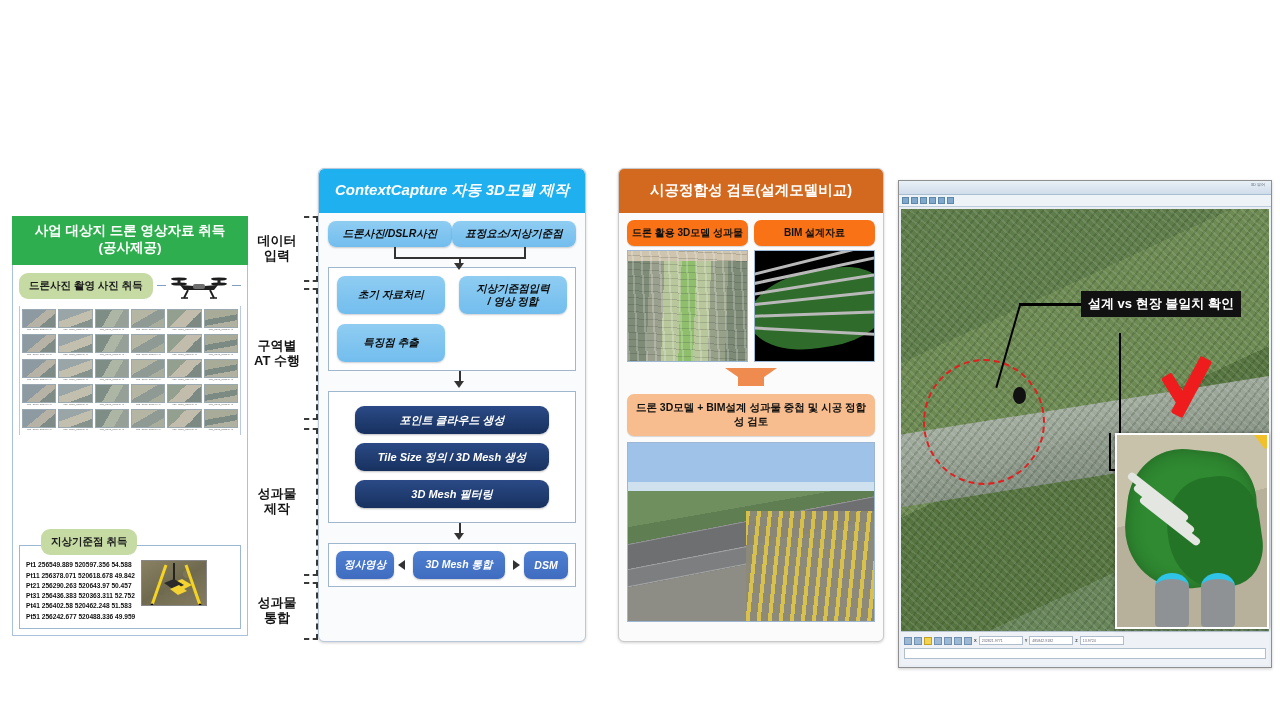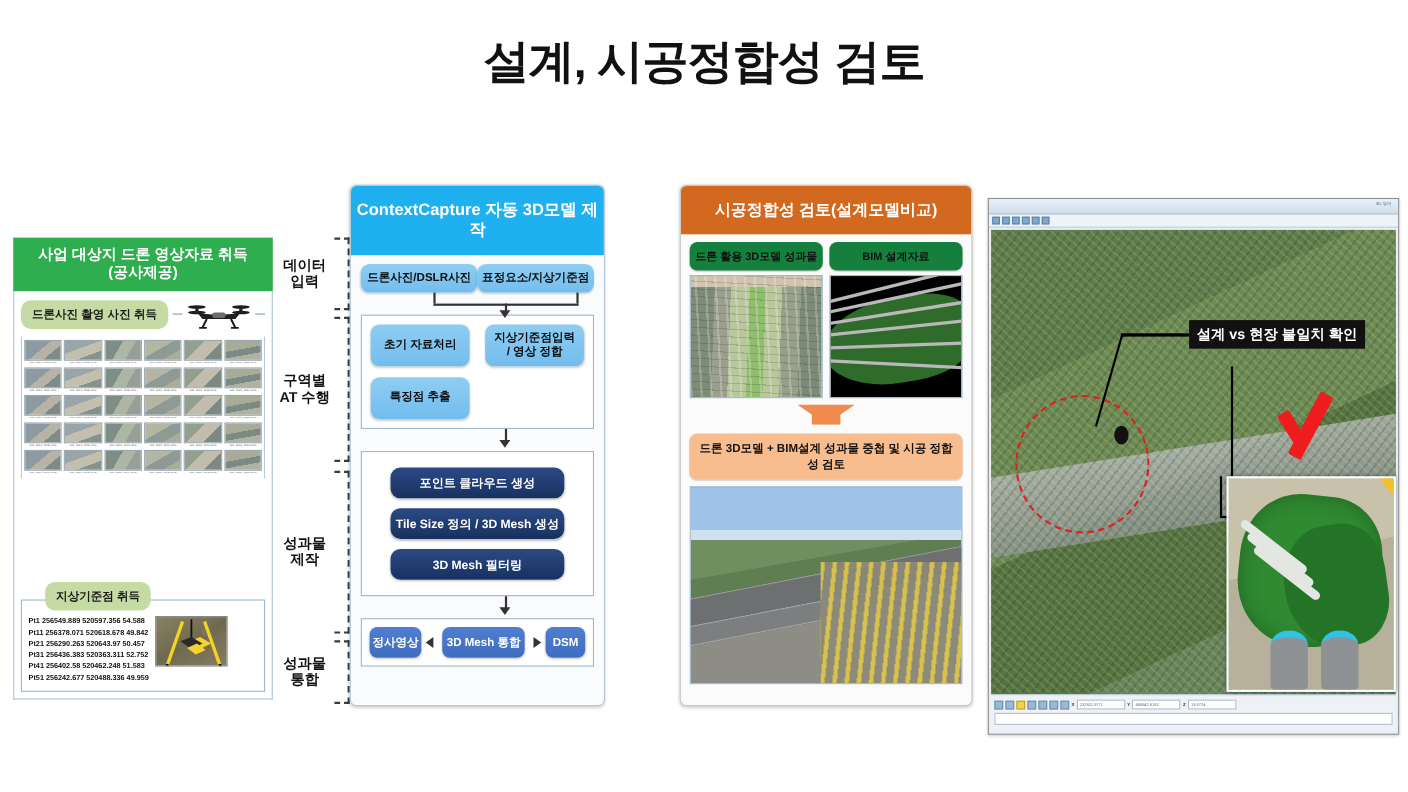--- a/index.html
+++ b/index.html
@@ -88,21 +88,21 @@
   .stage .brk {
     position:absolute; right: 0; top: 0; bottom: 0; width: 14px;
     border: 2px dashed #3a3a3a; border-left: none;
   }
   .stage .lbl {
     font-size: 13px; font-weight: bold; color:#141414;
     text-align: center; line-height: 1.15; padding-right: 16px;
   }
 
   
-  #panel2 { left: 318px; top: 168px; width: 232px; height: 474px; }
+  #panel2 { left: 318px; top: 168px; width: 268px; height: 474px; font-style: italic; }
   .p2-outer {
     width:100%; height:100%; border:1px solid #b8c8da; border-radius: 6px;
     background:#fafbfc; box-shadow: 0 1px 3px rgba(0,0,0,.18); overflow:hidden;
   }
   .p2-head {
     background:#1fb0ef; color:#fff; font-size:15px; font-weight:bold;
     text-align:center; padding: 12px 4px 13px; border-radius: 5px 5px 0 0;
   }
   .p2-body { padding: 8px 9px 9px; position:relative; }
   .box-lt {
@@ -148,21 +148,21 @@
   .p3-outer {
     width:100%;height:100%;border:1px solid #c9c9c9;border-radius:6px;
     background:#fbfbfb; box-shadow: 0 1px 3px rgba(0,0,0,.18); overflow:hidden;
   }
   .p3-head {
     background:#d2691e; color:#ffffff; font-size:14.5px; font-weight:bold;
     text-align:center; padding: 12px 4px 13px;
   }
   .p3-body { padding: 7px 8px; }
   .chip-or {
-    background:#15803d; border-radius:7px; color:#121212;
+    background:#f97316; border-radius:7px; color:#121212;
     font-size:10px; font-weight:bold; text-align:center;
     padding: 6px 4px; box-shadow:0 1px 1px rgba(0,0,0,.15);
   }
   .two-col { display:flex; gap: 6px; }
   .two-col > div { flex:1; }
   .img-box { border:1px solid #9bb7d4; margin-top:4px; height: 112px; overflow:hidden; }
   .aerial {
     width:100%;height:100%;
     background:
       linear-gradient(180deg,#cfc4ae 0 9%, transparent 9%),
@@ -305,21 +305,20 @@
   .inset .swath{
     position:absolute; width:74px; height:8px; background:#e4e6e2;
     transform: rotate(38deg); border-radius:4px;
   }
 </style>
 </head>
 <body>
 
 <div class="slide">
 
-  <div class="slide-title">설계, 시공정합성 검토</div>
 
   <div class="panel" id="panel1">
     <div class="p1-head">
       <div>사업 대상지 드론 영상자료 취득</div>
       <div>(공사제공)</div>
     </div>
     <div class="p1-body">
 
       <div class="p1-row1">
         <div class="chip-green">드론사진 촬영 사진 취득</div>

